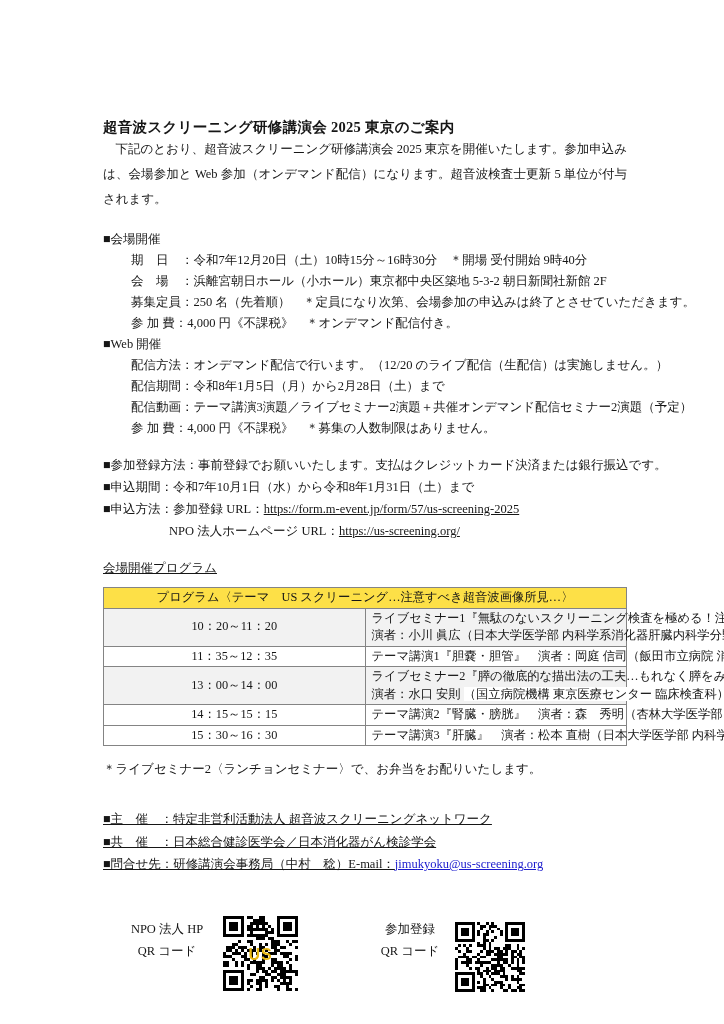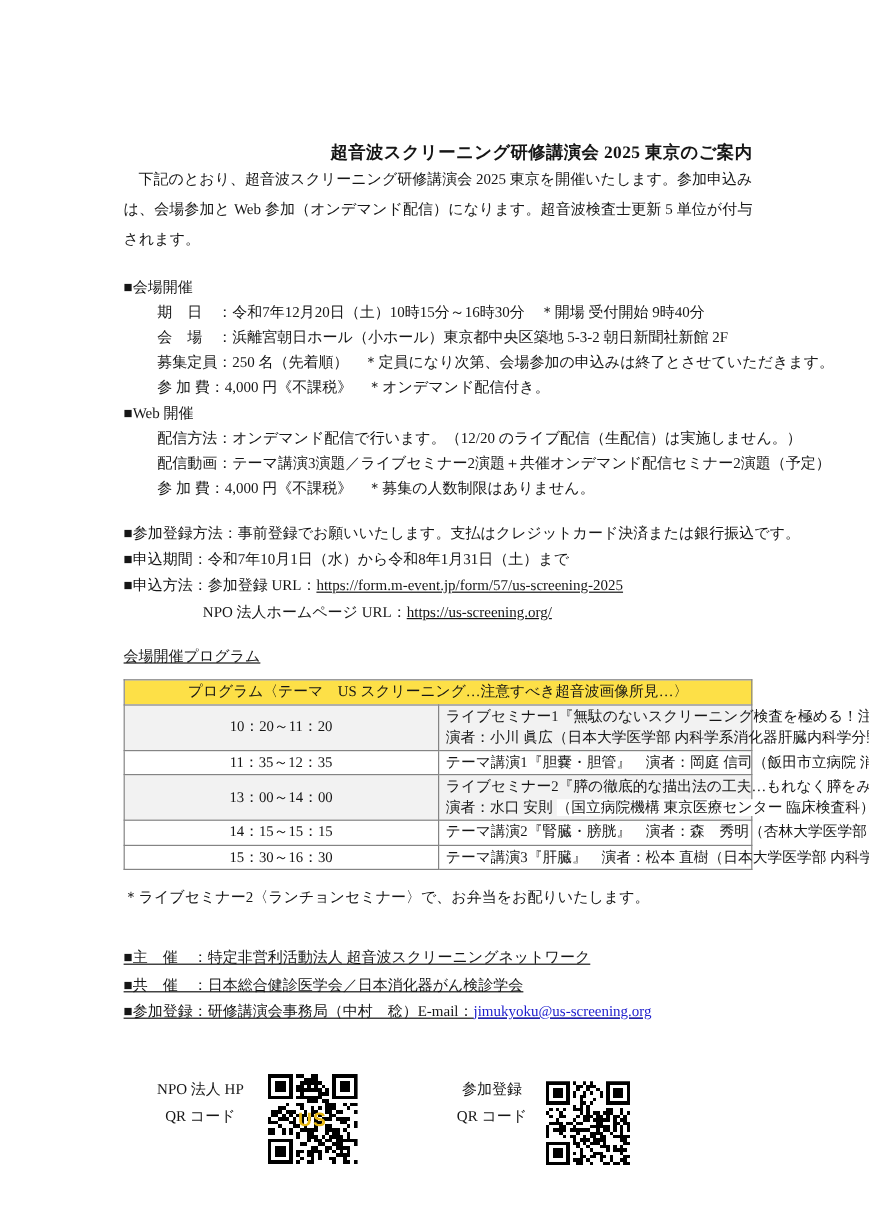--- a/index.html
+++ b/index.html
@@ -9,21 +9,21 @@
     font-family:"Liberation Serif","DejaVu Serif",serif;
     color:#161616;
     font-size:12.5px;
     position:relative;
     overflow:hidden;
   }
   .doc { position:absolute; left:103px; top:0; width:524px; }
 
   .title {
     padding-top:118px;
-    text-align:right;
+    text-align:left;
     font-weight:bold;
     font-size:14.5px;
     letter-spacing:0.3px;
     white-space:nowrap;
   }
   .intro {
     line-height:25px;
     text-align:justify;
   }
 
@@ -97,20 +97,21 @@
     <div class="section-heading">■会場開催</div>
     <div class="detail-line"><span>期　日　：</span><span>令和7年12月20日（土）10時15分～16時30分　＊開場 受付開始 9時40分</span></div>
     <div class="detail-line"><span>会　場　：</span><span>浜離宮朝日ホール（小ホール）東京都中央区築地 5-3-2 朝日新聞社新館 2F</span></div>
     <div class="detail-line"><span>募集定員：</span><span>250 名（先着順）　＊定員になり次第、会場参加の申込みは終了とさせていただきます。</span></div>
     <div class="detail-line"><span>参 加 費：</span><span>4,000 円《不課税》　＊オンデマンド配信付き。</span></div>
   </div>
 
   <div>
     <div class="section-heading">■Web 開催</div>
     <div class="detail-line"><span>配信方法：</span><span>オンデマンド配信で行います。（12/20 のライブ配信（生配信）は実施しません。）</span></div>
+    <div class="detail-line"><span>配信期間：</span><span>令和8年1月5日（月）から2月28日（土）まで</span></div>
     <div class="detail-line"><span>配信動画：</span><span>テーマ講演3演題／ライブセミナー2演題＋共催オンデマンド配信セミナー2演題（予定）</span></div>
     <div class="detail-line"><span>参 加 費：</span><span>4,000 円《不課税》　＊募集の人数制限はありません。</span></div>
   </div>
 
   <div class="reg-block">
     <div class="reg-line">■参加登録方法：事前登録でお願いいたします。支払はクレジットカード決済または銀行振込です。</div>
     <div class="reg-line">■申込期間：令和7年10月1日（水）から令和8年1月31日（土）まで</div>
     <div class="reg-line"><span>■申込方法：参加登録 URL：</span><a class="url-link" href="#">https://form.m-event.jp/form/57/us-screening-2025</a></div>
     <div class="reg-line-indent"><span>NPO 法人ホームページ URL：</span><a class="url-link" href="#">https://us-screening.org/</a></div>
   </div>
@@ -155,21 +156,21 @@
       </td>
     </tr>
   </tbody>
     </table>
 
   <div class="footnote">＊ライブセミナー2〈ランチョンセミナー〉で、お弁当をお配りいたします。</div>
 
   <div class="hosts">
     <div class="host-line">■主　催　：特定非営利活動法人 超音波スクリーニングネットワーク</div>
     <div class="host-line">■共　催　：日本総合健診医学会／日本消化器がん検診学会</div>
-    <div class="host-line"><span>■参加登録：研修講演会事務局（中村　稔）E-mail：</span><a class="email-link" href="#">jimukyoku@us-screening.org</a></div>
+    <div class="host-line"><span>■問合せ先：研修講演会事務局（中村　稔）E-mail：</span><a class="email-link" href="#">jimukyoku@us-screening.org</a></div>
   </div>
 
   <div class="qr-row">
     <div class="qr-label qr-label-left">
       <div>NPO 法人 HP</div>
       <div>QR コード</div>
     </div>
     <div class="qr-box qr-box-left" id="qr-left"><svg width="75" height="75" viewBox="0 0 25 25" shape-rendering="crispEdges" xmlns="http://www.w3.org/2000/svg">
           <rect width="25" height="25" fill="#ffffff"></rect>
           <g fill="#000000">

